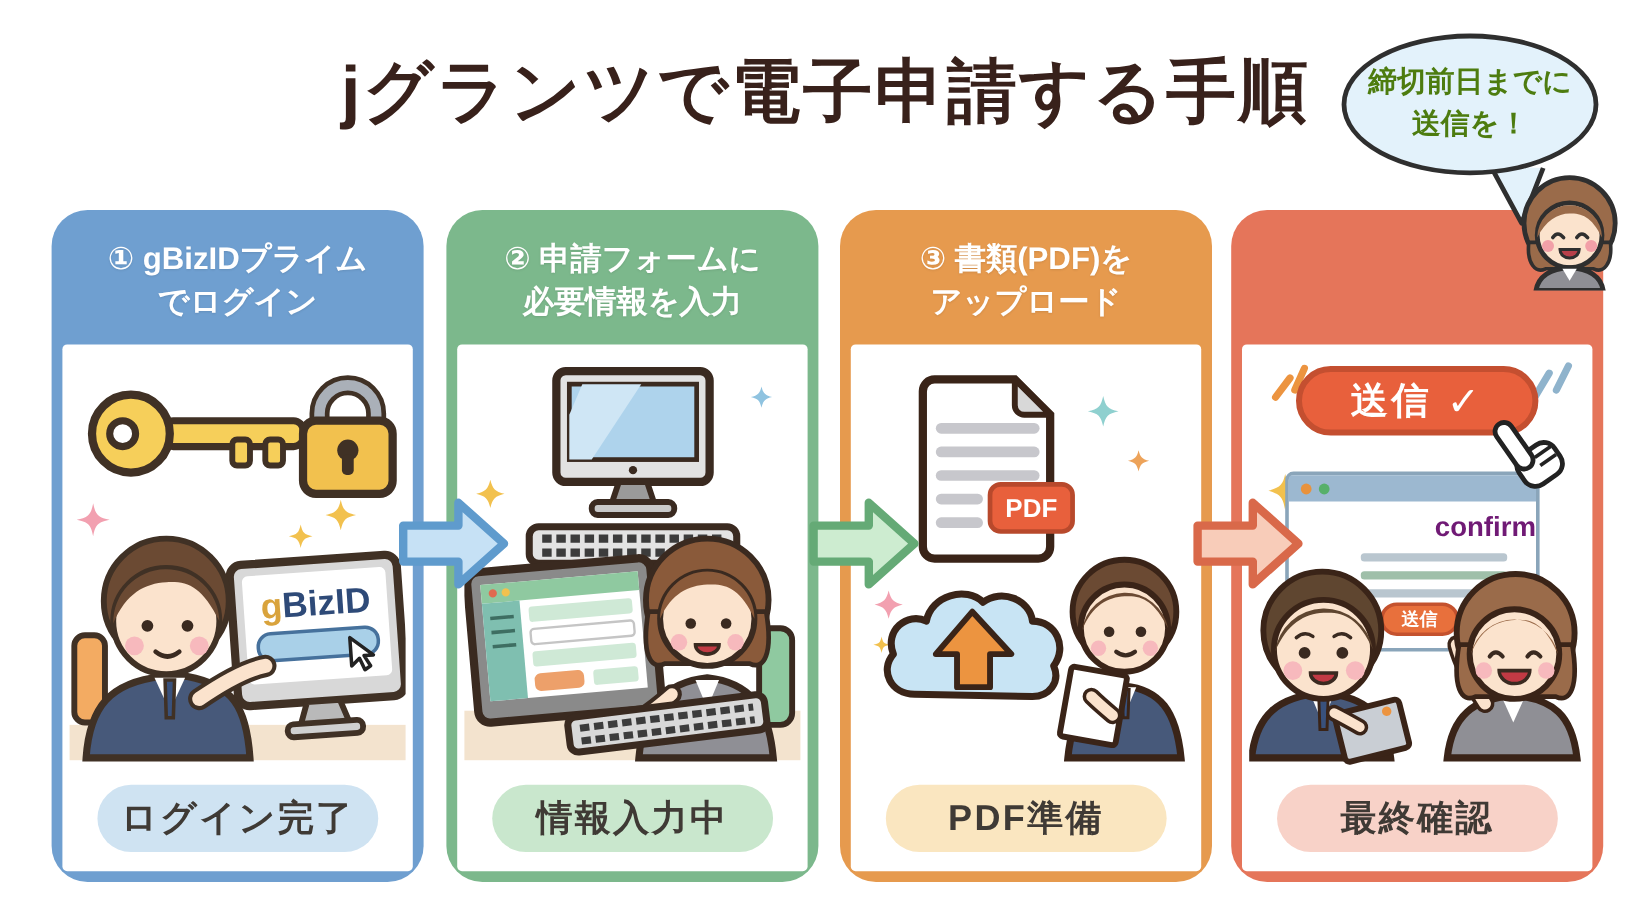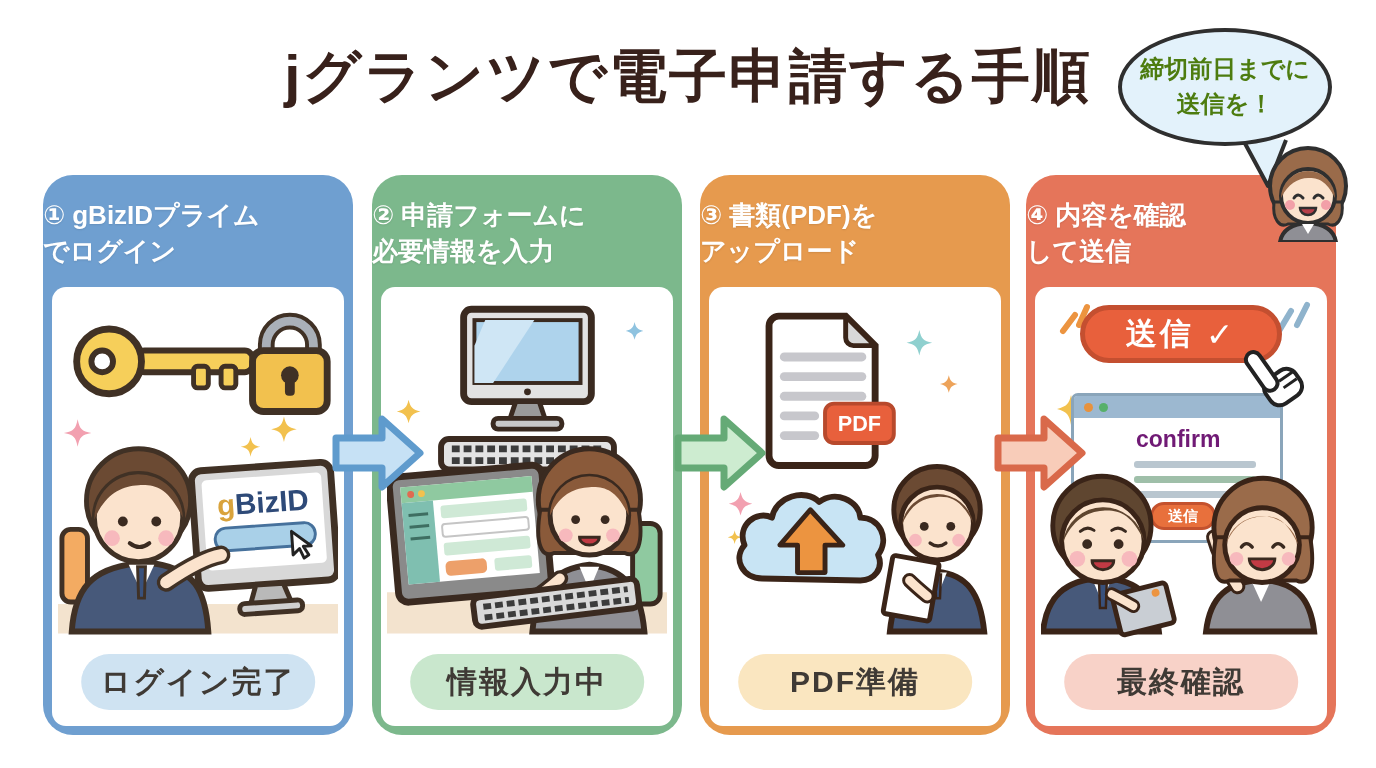--- a/index.html
+++ b/index.html
@@ -16,24 +16,24 @@
     display:flex; flex-direction:column; align-items:center; justify-content:center;
     font-size:24px; font-weight:800; color:#4d7c0f; line-height:1.45; z-index:6; }
   .bubble-tail { position:absolute; left:1232px; top:136px; z-index:5; }
 
   .bubble-woman { position:absolute; left:1258px; top:142px; z-index:7; }
 
   
   .panel { position:absolute; top:175px; width:310px; height:560px;
     background:var(--accent); border-radius:30px; }
   .panel-head { height:112px; display:flex; flex-direction:column; justify-content:center;
-    text-align:left; color:#fff; font-size:26px; font-weight:800; line-height:1.4;
+    text-align:center; color:#fff; font-size:26px; font-weight:800; line-height:1.4;
     text-shadow:0 1px 2px rgba(0,0,0,.10); padding-top:4px; }
   .panel-body { position:absolute; left:9px; right:9px; top:112px; bottom:9px;
-    background:#fff; border-radius:14px; overflow:hidden; }
+    background:#fff; border-radius:4px; overflow:hidden;text-align:right; }
   .art { position:absolute; left:6px; right:6px; top:6px; bottom:86px; }
   .art svg.fill { position:absolute; inset:0; width:100%; height:100%; }
   .pill { position:absolute; bottom:16px; left:50%; transform:translateX(-50%);
     width:80%; height:56px; border-radius:30px; background:var(--pill);
     display:flex; align-items:center; justify-content:center;
     font-size:30px; font-weight:700; color:#3f3a35; letter-spacing:2px; }
 
   .arrow { position:absolute; top:410px; z-index:4; }
 
   
@@ -298,24 +298,20 @@
             <circle cx="248" cy="243" r="6.5" fill="#f7b9bd"></circle>
             <path d="M219,246 Q227,252 235,246" fill="none" stroke="#3a2a20" stroke-width="3.5" stroke-linecap="round"></path>
           </g>
         </svg>
       </div>
       <div class="pill">PDF準備</div>
     </div>
   </section>
 
   <section class="panel" style="left: 1026px; --accent: #e5755a; --pill: #f8d2c8;">
-    <div class="panel-head">
-      <div>④ 内容を確認</div>
-      <div>して送信</div>
-    </div>
     <div class="panel-body">
       <div class="art">
 
         <svg style="position:absolute;left:14px;top:6px" width="46" height="40">
           <line x1="8" y1="32" x2="20" y2="16" stroke="#ec9440" stroke-width="6" stroke-linecap="round"></line>
           <line x1="24" y1="26" x2="32" y2="8" stroke="#ec9440" stroke-width="6" stroke-linecap="round"></line>
         </svg>
         <svg style="position:absolute;right:8px;top:2px" width="46" height="44">
           <line x1="12" y1="36" x2="24" y2="16" stroke="#8fb3cc" stroke-width="6" stroke-linecap="round"></line>
           <line x1="30" y1="30" x2="40" y2="10" stroke="#8fb3cc" stroke-width="6" stroke-linecap="round"></line>

